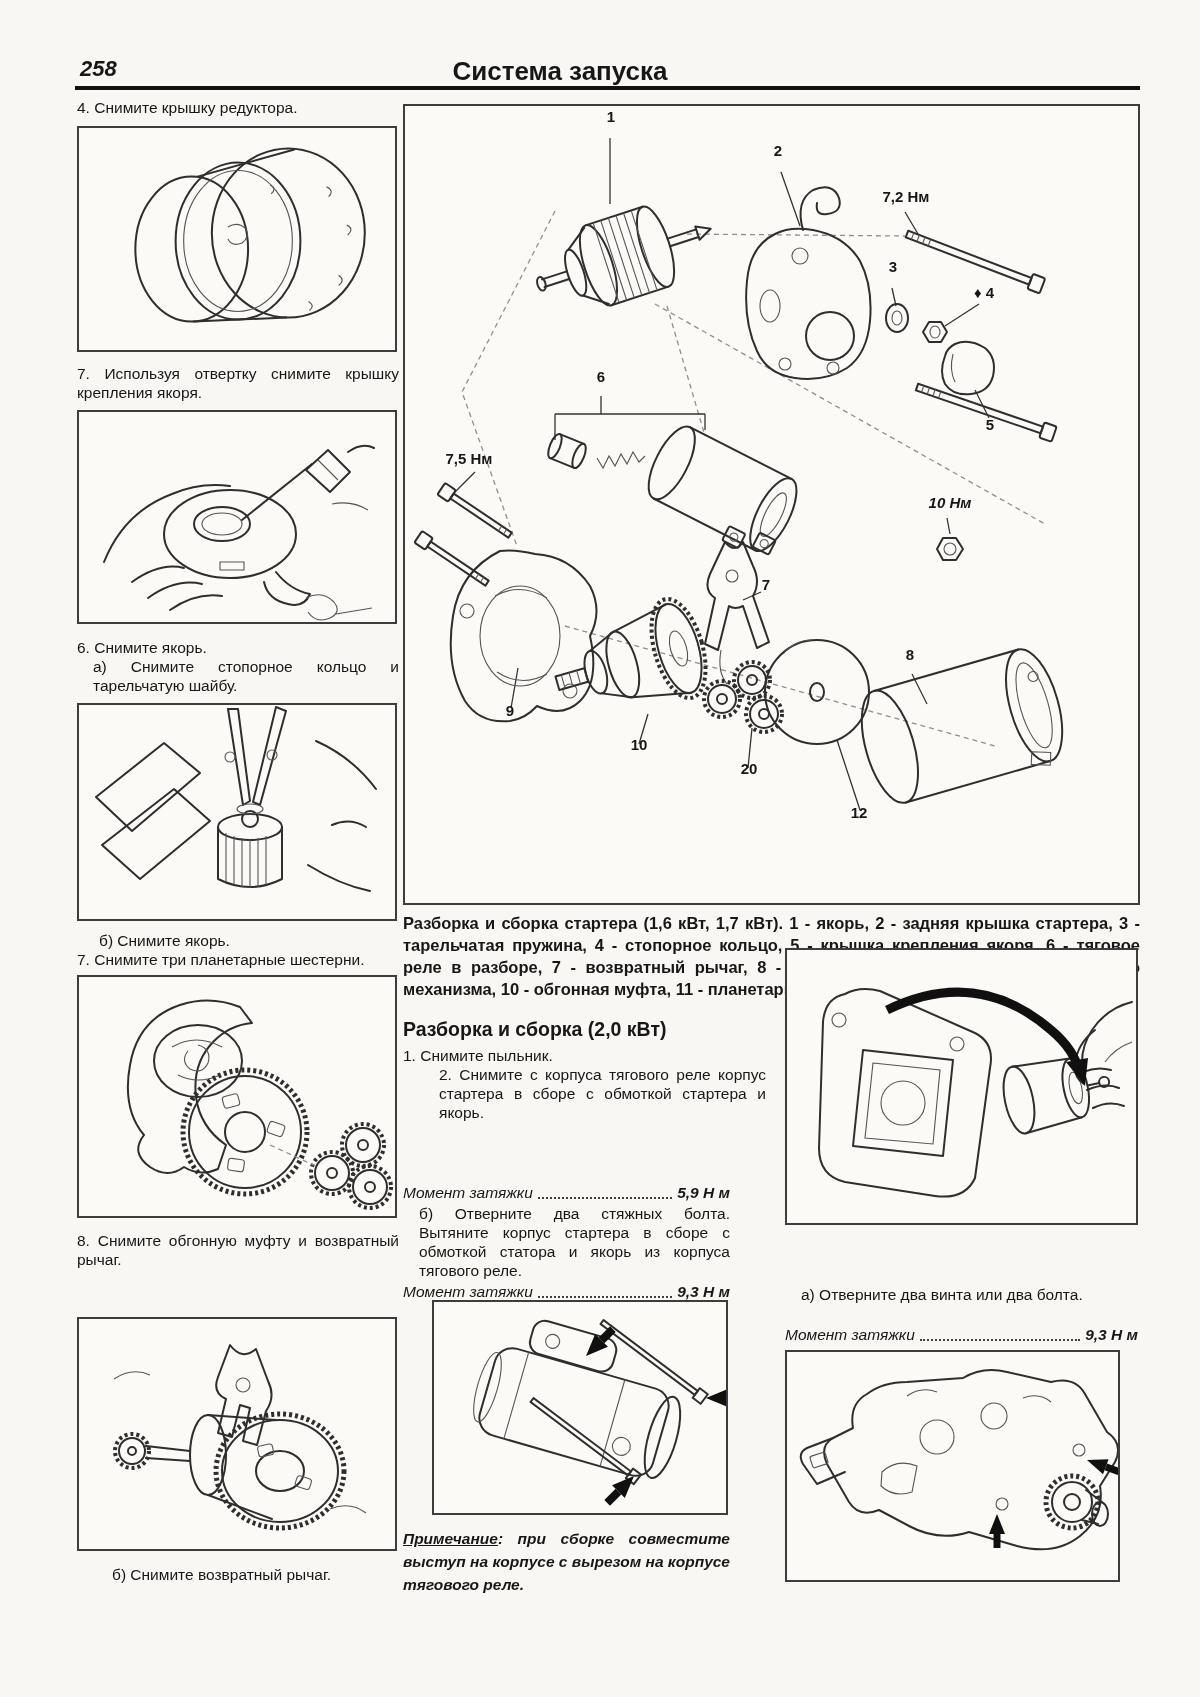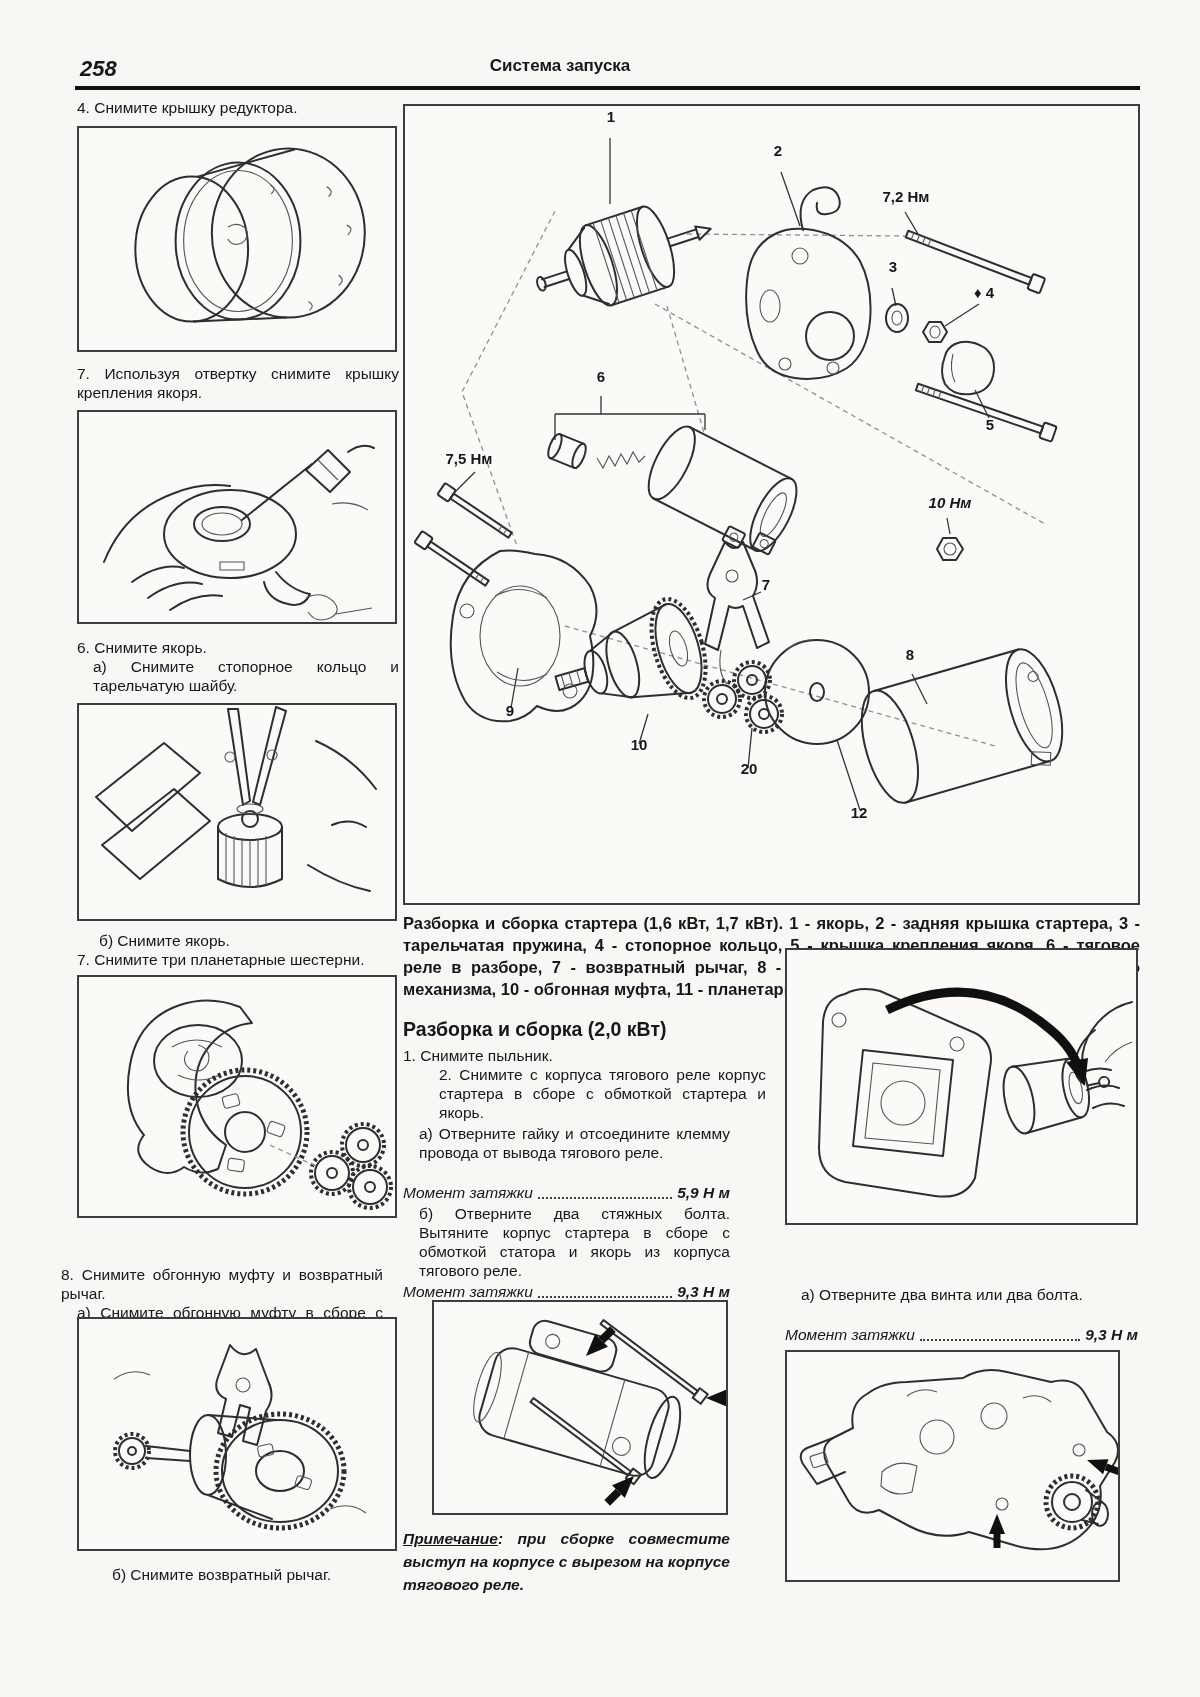--- a/index.html
+++ b/index.html
@@ -1,20 +1,20 @@
 <!DOCTYPE html>
 <html><head>
 <meta charset="utf-8">
 <style>
   html,body{margin:0;padding:0;background:#e8e8e6;}
   .page{position:relative;width:1200px;height:1697px;background:#f8f7f4;margin:0 auto;
         font-family:"Liberation Sans", sans-serif;color:#171717;overflow:hidden;}
   .abs{position:absolute;}
   .hdr-num{font-size:22px;font-weight:bold;font-style:italic;}
-  .hdr-title{font-size:17px;font-weight:bold;text-align:center;}
+  .hdr-title{font-size:26px;font-weight:bold;text-align:center;}
   .rule{background:#111;height:4px;}
   .step{font-size:15.5px;line-height:19px;text-align:justify;}
   .step .ind{display:block;padding-left:16px;}
   .frame{border:2px solid #3d3d3d;background:#fbfaf7;box-sizing:border-box;}
   .frame svg{display:block;width:100%;height:100%;}
   .cap{font-size:16.5px;font-weight:bold;line-height:22px;text-align:justify;}
   .h2{font-size:19.5px;font-weight:bold;}
   .torque{display:flex;align-items:flex-end;font-style:italic;font-size:15.5px;line-height:19px;}
   .torque .dots{flex:1;border-bottom:2px dotted #3f3f3f;margin:0 5px 3px 5px;}
   .torque .val{white-space:nowrap;font-weight:bold;}
@@ -132,23 +132,22 @@
       </g>
       <g>
         <circle class="teeth" cx="290" cy="210" r="21" stroke-width="4"></circle>
           <circle class="ln" cx="290" cy="210" r="17"></circle>
           <circle class="ln" cx="290" cy="210" r="5"></circle>
       </g>
       <line class="dash" x1="190" y1="168" x2="238" y2="190"></line>
     </svg>
   </div>
 
-  <div class="abs step" style="left:61px;top:1231px;width:322px;margin-top:34px;">
+  <div class="abs step" style="left:77px;top:1231px;width:322px;">
     <span>8. Снимите обгонную муфту и возвратный рычаг.</span>
-    <span class="ind">а) Снимите обгонную муфту в сборе с возвратным рычагом.</span>
   </div>
 
   <div class="abs frame" style="left:77px;top:1317px;width:320px;height:234px;">
     <svg viewBox="0 0 314 230">
       <g>
         <path class="ln" d="M 150 26 L 138 58 Q 132 74 146 80 L 138 114 L 152 118 L 160 86 L 170 89 L 163 122 L 177 126 L 186 92 Q 196 78 188 62 L 176 30 Q 162 42 150 26 Z"></path>
         <circle class="thin" cx="163" cy="66" r="7"></circle>
       </g>
       <ellipse class="teeth" cx="200" cy="152" rx="64" ry="57" stroke-width="5"></ellipse>
       <ellipse class="ln" cx="200" cy="152" rx="58" ry="51"></ellipse>
@@ -361,21 +360,20 @@
     <span class="dlabel" style="left:218px;top:630px;width:32px;">10</span>
     <span class="dlabel" style="left:328px;top:654px;width:32px;">20</span>
     <span class="dlabel" style="left:438px;top:698px;width:32px;">12</span>
   </div>
 
   <div class="abs cap" style="left:403px;top:912px;width:737px;">Разборка и сборка стартера (1,6 кВт, 1,7 кВт). 1 - якорь, 2 - задняя крышка стартера, 3 - тарельчатая пружина, 4 - стопорное кольцо, 5 - крышка крепления якоря, 6 - тяговое реле в разборе, 7 - возвратный рычаг, 8 - корпус стартера, 9 - корпус приводного механизма, 10 - обгонная муфта, 11 - планетарные шестерни, 12 - крышка редуктора.</div>
 
   <div class="abs h2" style="left:403px;top:1018px;width:327px;">Разборка и сборка (2,0 кВт)</div>
   <div class="abs step" style="left:403px;top:1046px;width:327px;">1. Снимите пыльник.</div>
   <div class="abs step" style="left:403px;top:1065px;width:327px;margin-left:36px;">2. Снимите с корпуса тягового реле корпус стартера в сборе с обмоткой стартера и якорь.</div>
-  <div class="abs step" style="left:419px;top:1124px;width:311px;">а) Отверните гайку и отсоедините клемму провода от вывода тягового реле.</div>
   <div class="abs torque" style="left:403px;top:1183px;width:327px;">
     <span>Момент затяжки</span>
     <span class="dots"></span>
     <span class="val">5,9 Н м</span>
   </div>
   <div class="abs step" style="left:419px;top:1204px;width:311px;">б) Отверните два стяжных болта. Вытяните корпус стартера в сборе с обмоткой статора и якорь из корпуса тягового реле.</div>
   <div class="abs torque" style="left:403px;top:1282px;width:327px;">
     <span>Момент затяжки</span>
     <span class="dots"></span>
     <span class="val">9,3 Н м</span>

